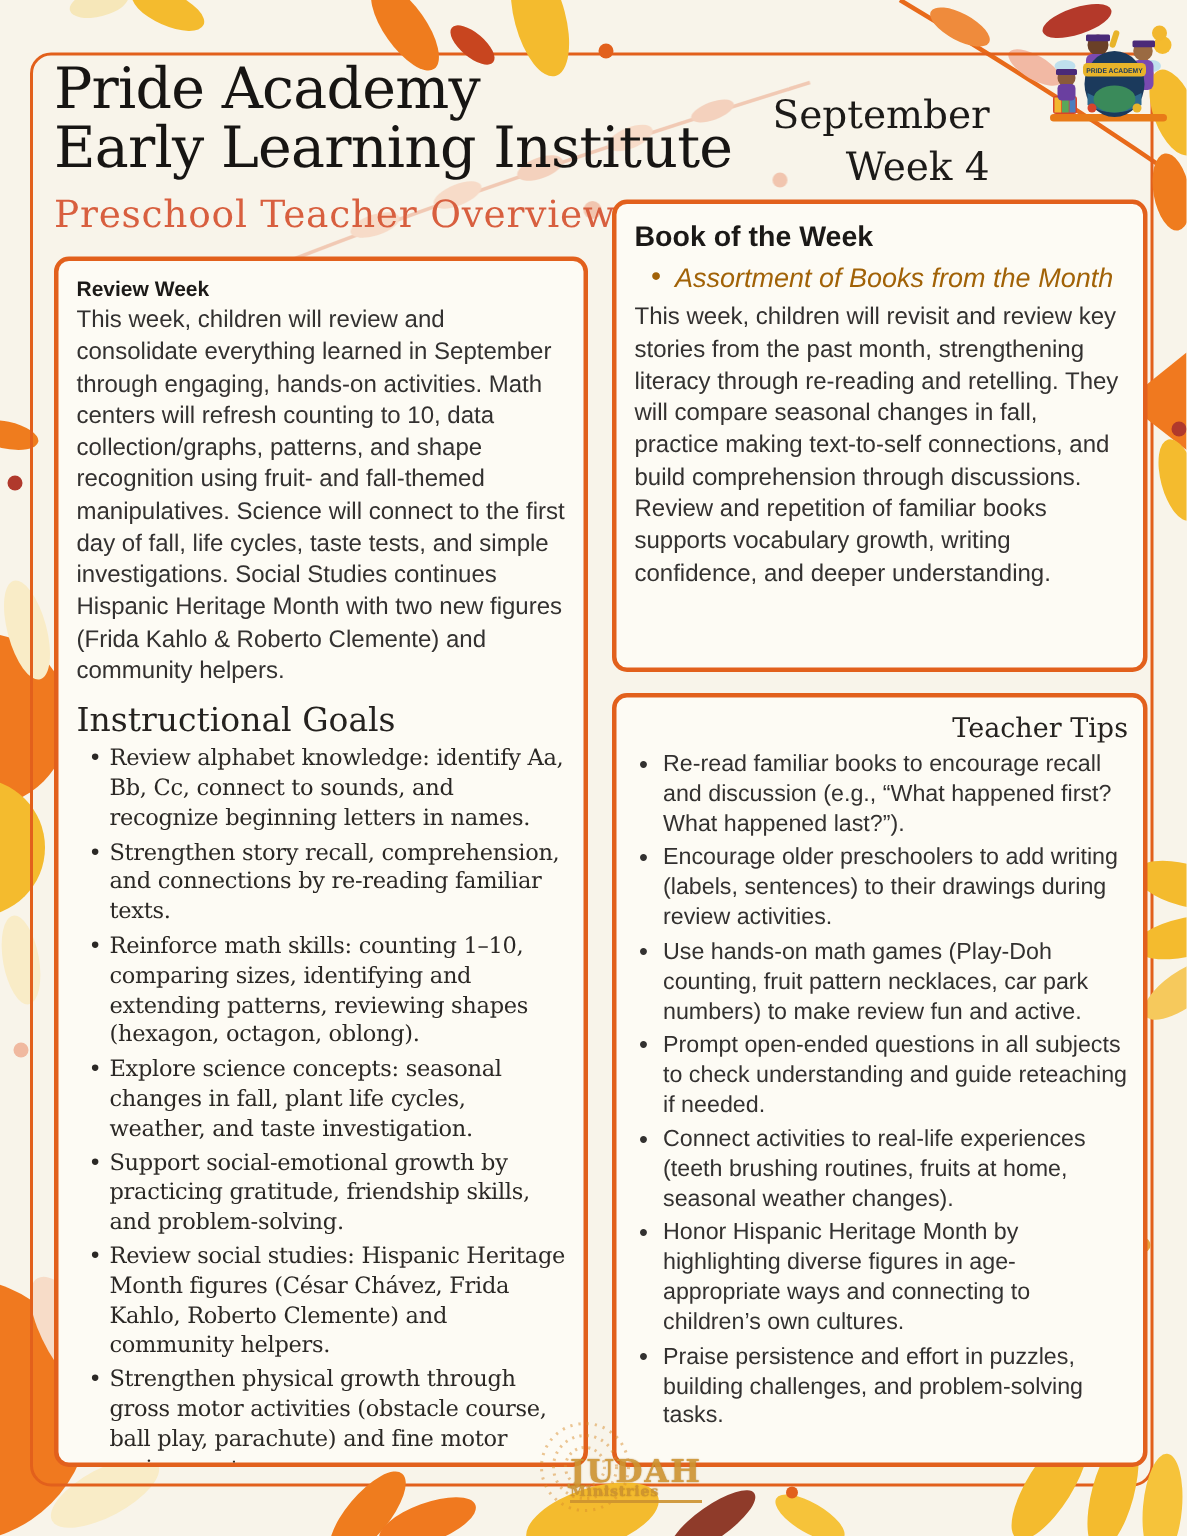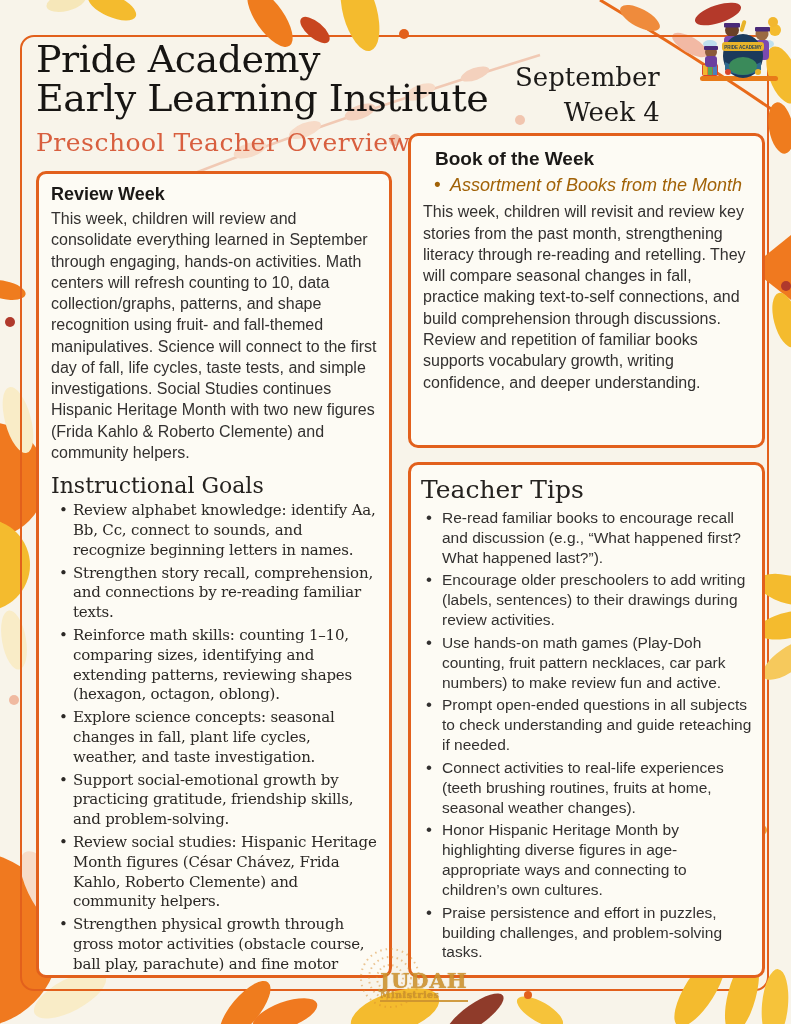--- a/index.html
+++ b/index.html
@@ -33,30 +33,30 @@
   }
   .logo{position:absolute;left:698px;top:14px;z-index:4;width:82px;height:76px;}
   
   .panel{
     position:absolute;background:#fdfbf4;border:3px solid #e2601c;border-radius:10px;
     z-index:3;box-sizing:border-box;overflow:hidden;
   }
   .panel.left {left:36px; top:171px;width:356px;height:807px;padding:8px 12px 8px 12px;}
   .panel.book {left:408px;top:133px;width:357px;height:315px;padding:8px 12px;}
   .panel.tips {left:408px;top:462px;width:357px;height:516px;padding:6px 10px;}
-  .h-sans{font-weight:bold;font-size:18px;color:#1b1917;margin:2px 0 3px 0;}
-  .h-book{font-weight:bold;font-size:19px;color:#1b1917;margin:4px 0 4px 12px;}
+  .h-sans{font-weight:bold;font-size:14px;color:#1b1917;margin:2px 0 3px 0;}
+  .h-book{font-weight:bold;font-size:19px;color:#1b1917;margin:4px 0 4px 0;}
   .body-sans{font-size:16px;line-height:1.33;color:#333130;}
   .h-serif{
     font-family:"DejaVu Serif",serif;font-size:22px;color:#25221f;
     margin:10px 0 3px 0;font-weight:500;
   }
   .h-tips{
-    font-family:"DejaVu Serif",serif;font-size:25px;color:#25221f;
-    text-align:left;margin:4px 0 4px 0;font-weight:500;
+    font-family:"DejaVu Serif",serif;font-size:18px;color:#25221f;
+    text-align:right;margin:4px 0 4px 0;font-weight:500;
   }
   ul{list-style:none;margin:0;padding:0;}
   .goals li{
     font-family:"DejaVu Serif",serif;font-size:15px;line-height:1.32;
     color:#2b2825;letter-spacing:-0.2px;
     position:relative;padding-left:22px;margin-bottom:3px;
   }
   .goals li::before{content:"•";position:absolute;left:8px;top:0;}
   .tips-list li{
     font-size:15.5px;line-height:1.28;color:#333130;

